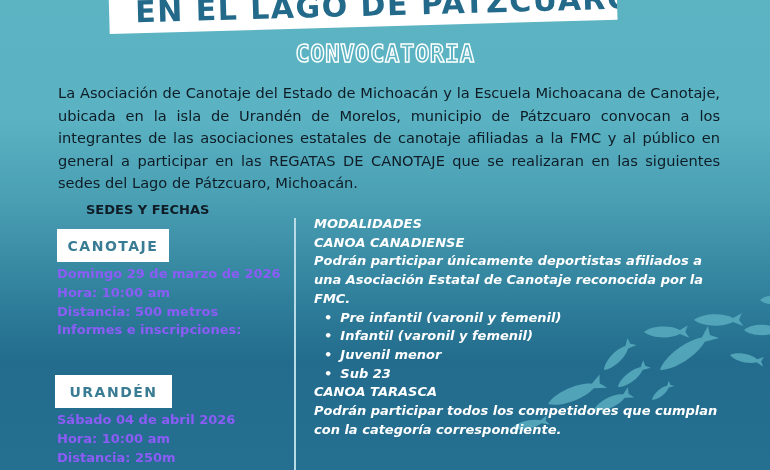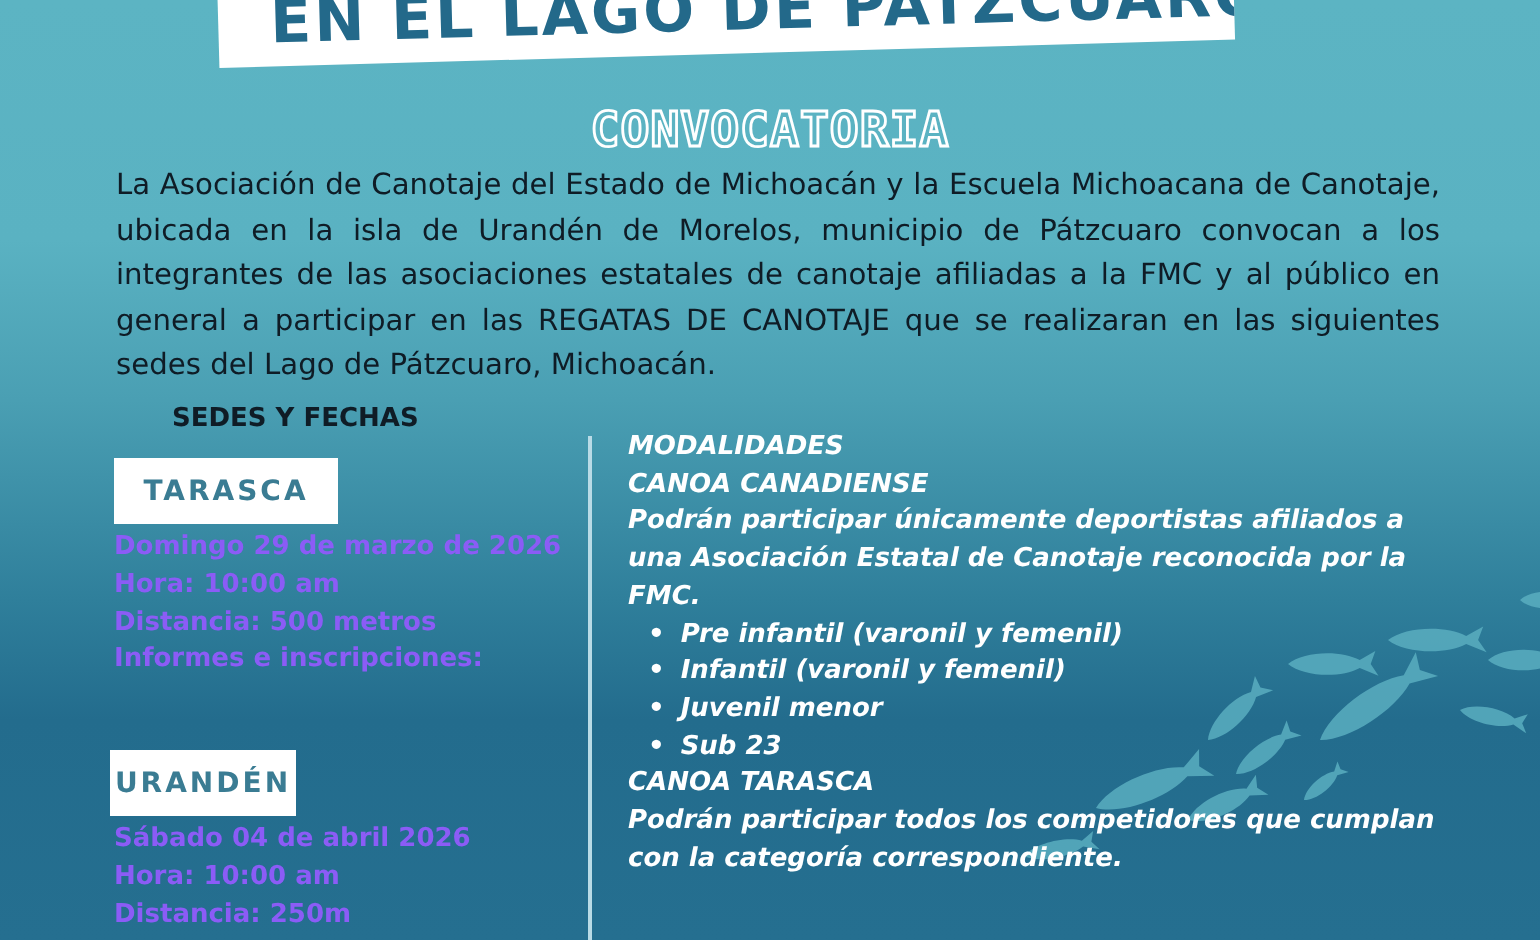--- a/index.html
+++ b/index.html
@@ -24,21 +24,21 @@
     left: 26px; bottom: 4px;
     font-family: "DejaVu Sans", sans-serif;
     font-weight: bold;
     font-size: 30px;
     letter-spacing: 1.5px;
     color: #23698a;
     white-space: nowrap;
   }
   .convocatoria {
     position: absolute;
-    left: 0; width: 770px; top: 51px;
+    left: 0; width: 770px; top: 40px;
     text-align: center;
     font-family: "DejaVu Sans Mono", monospace;
     font-weight: bold;
     font-size: 24px;
     letter-spacing: 0.5px;
     color: transparent;
     -webkit-text-stroke: 1.4px #ffffff;
     text-transform: uppercase;
   }
   .intro {
@@ -64,21 +64,21 @@
     position: absolute;
     background: #ffffff;
     height: 33px;
     display: flex; align-items: center; justify-content: center;
     font-weight: bold;
     font-size: 14px;
     letter-spacing: 1.5px;
     color: #3a7c93;
   }
   .venue-tag.janitzio { left: 57px; top: 229px; width: 112px; }
-  .venue-tag.uranden { left: 55px; top: 375px; width: 93px; }
+  .venue-tag.uranden { left: 55px; top: 375px; width: 117px; }
   .venue-info {
     position: absolute;
     left: 57px;
     font-weight: bold;
     font-size: 13px;
     line-height: 18.8px;
     color: #8b5cf6;
     white-space: nowrap;
   }
   .venue-info.janitzio { top: 265px; }
@@ -131,21 +131,21 @@
 <div class="banner">
   <div class="banner-text">EN EL LAGO DE PÁTZCUARO</div>
 </div>
 
 <div class="convocatoria">CONVOCATORIA</div>
 
 <p class="intro">La Asociación de Canotaje del Estado de Michoacán y la Escuela Michoacana de Canotaje, ubicada en la isla de Urandén de Morelos, municipio de Pátzcuaro convocan a los integrantes de las asociaciones estatales de canotaje afiliadas a la FMC y al público en general a participar en las REGATAS DE CANOTAJE que se realizaran en las siguientes sedes del Lago de Pátzcuaro, Michoacán.</p>
 
 <div class="sedes-heading">SEDES Y FECHAS</div>
 
-<div class="venue-tag janitzio">TARASCA</div>
+<div class="venue-tag janitzio">CANOTAJE</div>
 <div class="venue-info janitzio">
   <div>Domingo 29 de marzo de 2026</div>
   <div>Hora: 10:00 am</div>
   <div>Distancia: 500 metros</div>
   <div>Informes e inscripciones:</div>
 </div>
 
 <div class="venue-tag uranden">URANDÉN</div>
 <div class="venue-info uranden">
   <div>Sábado 04 de abril 2026</div>

